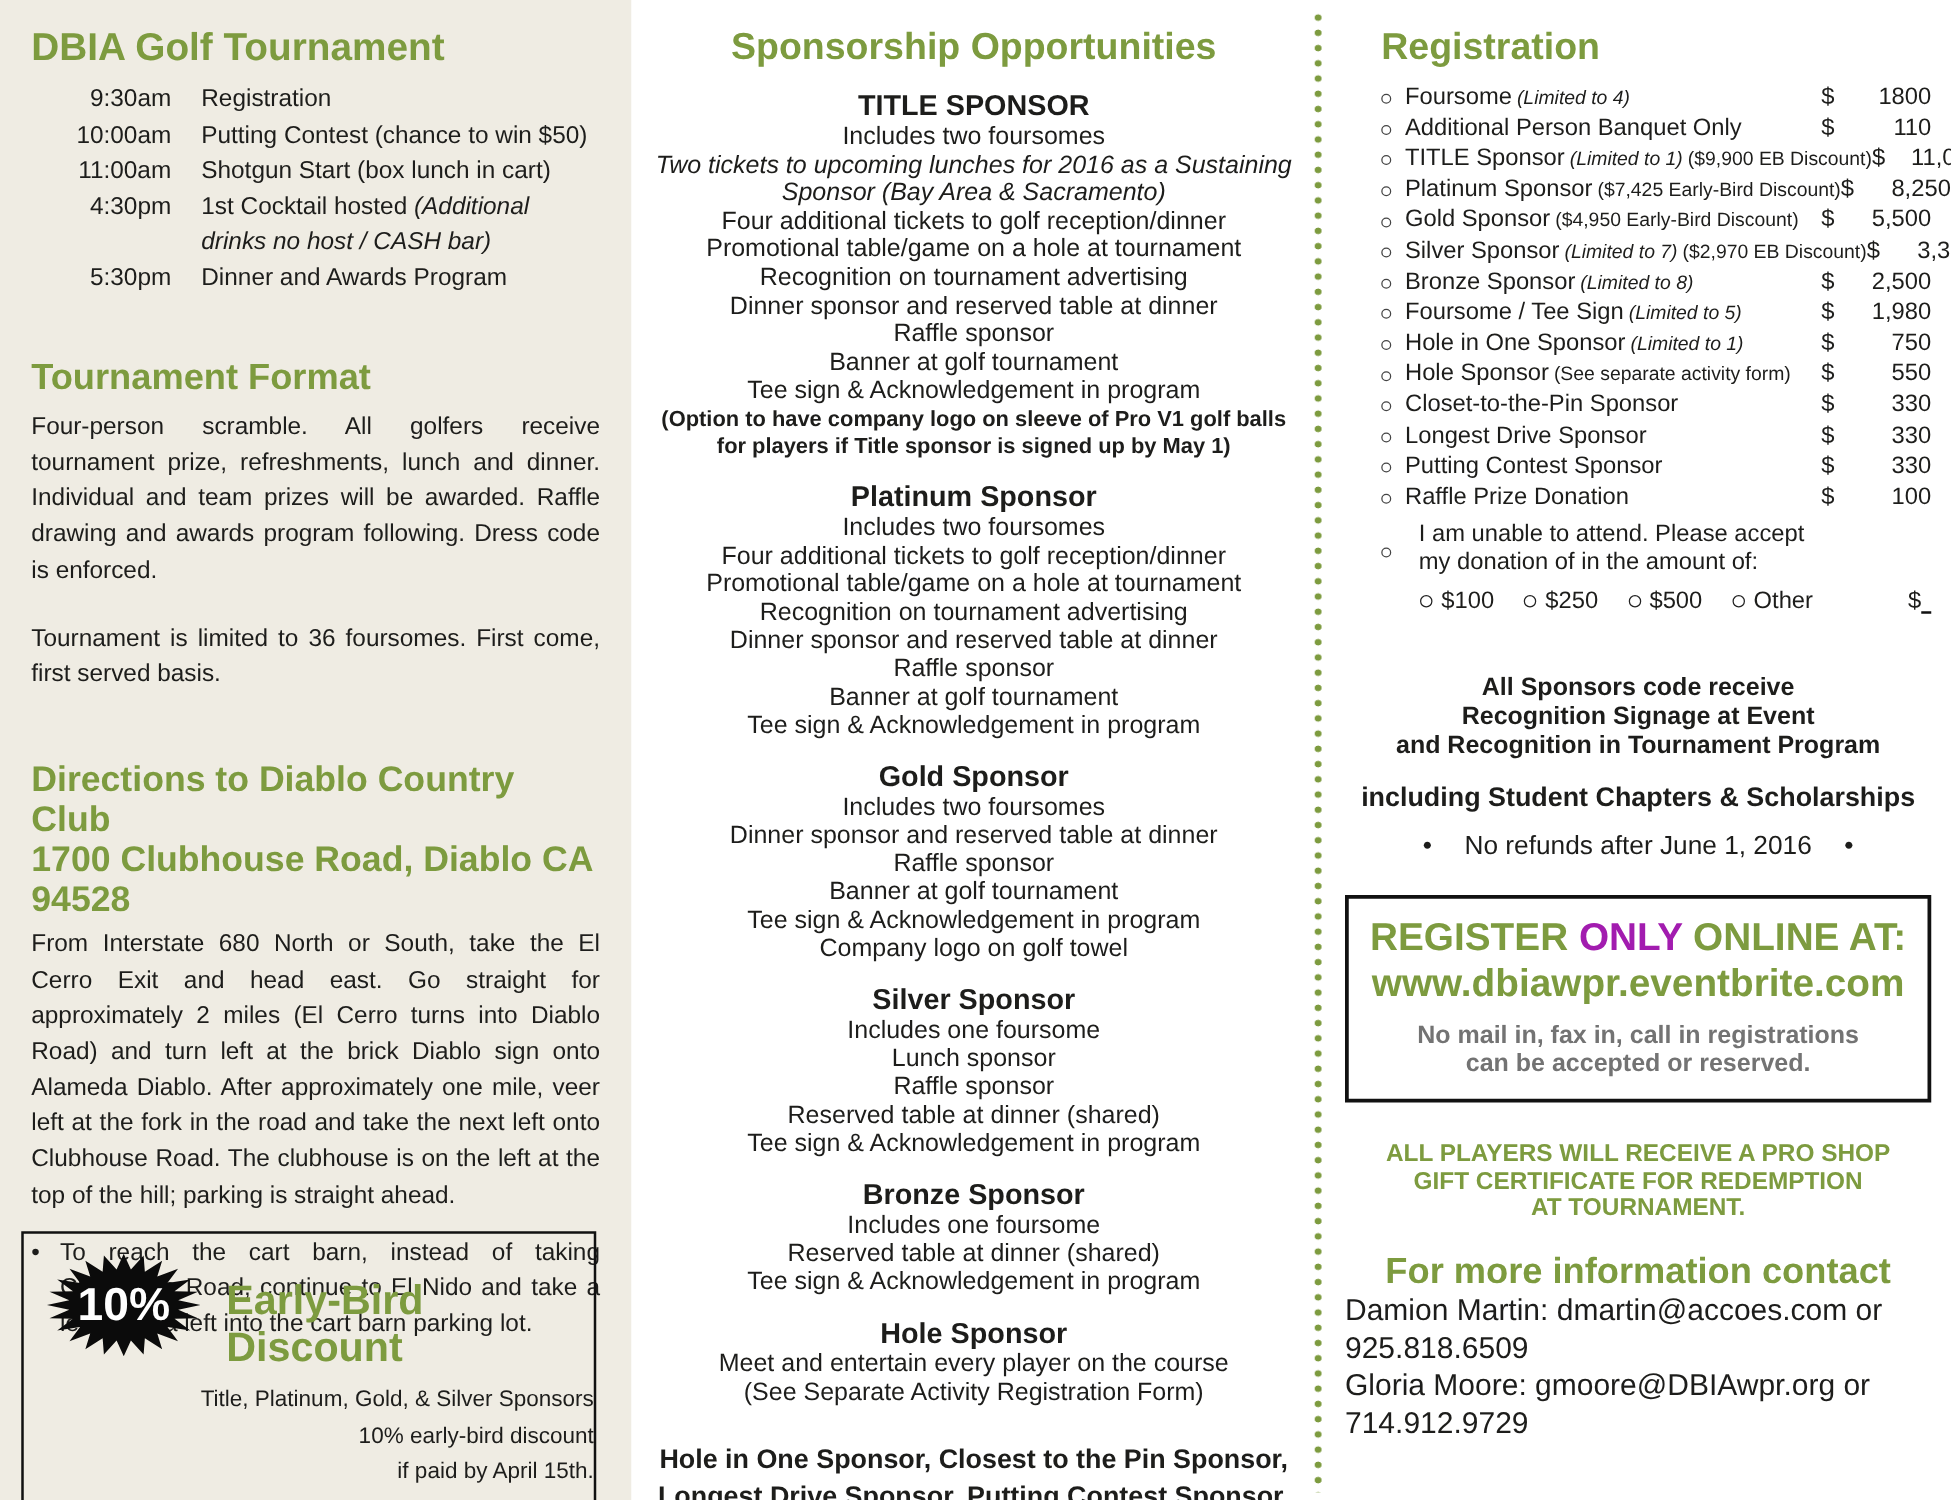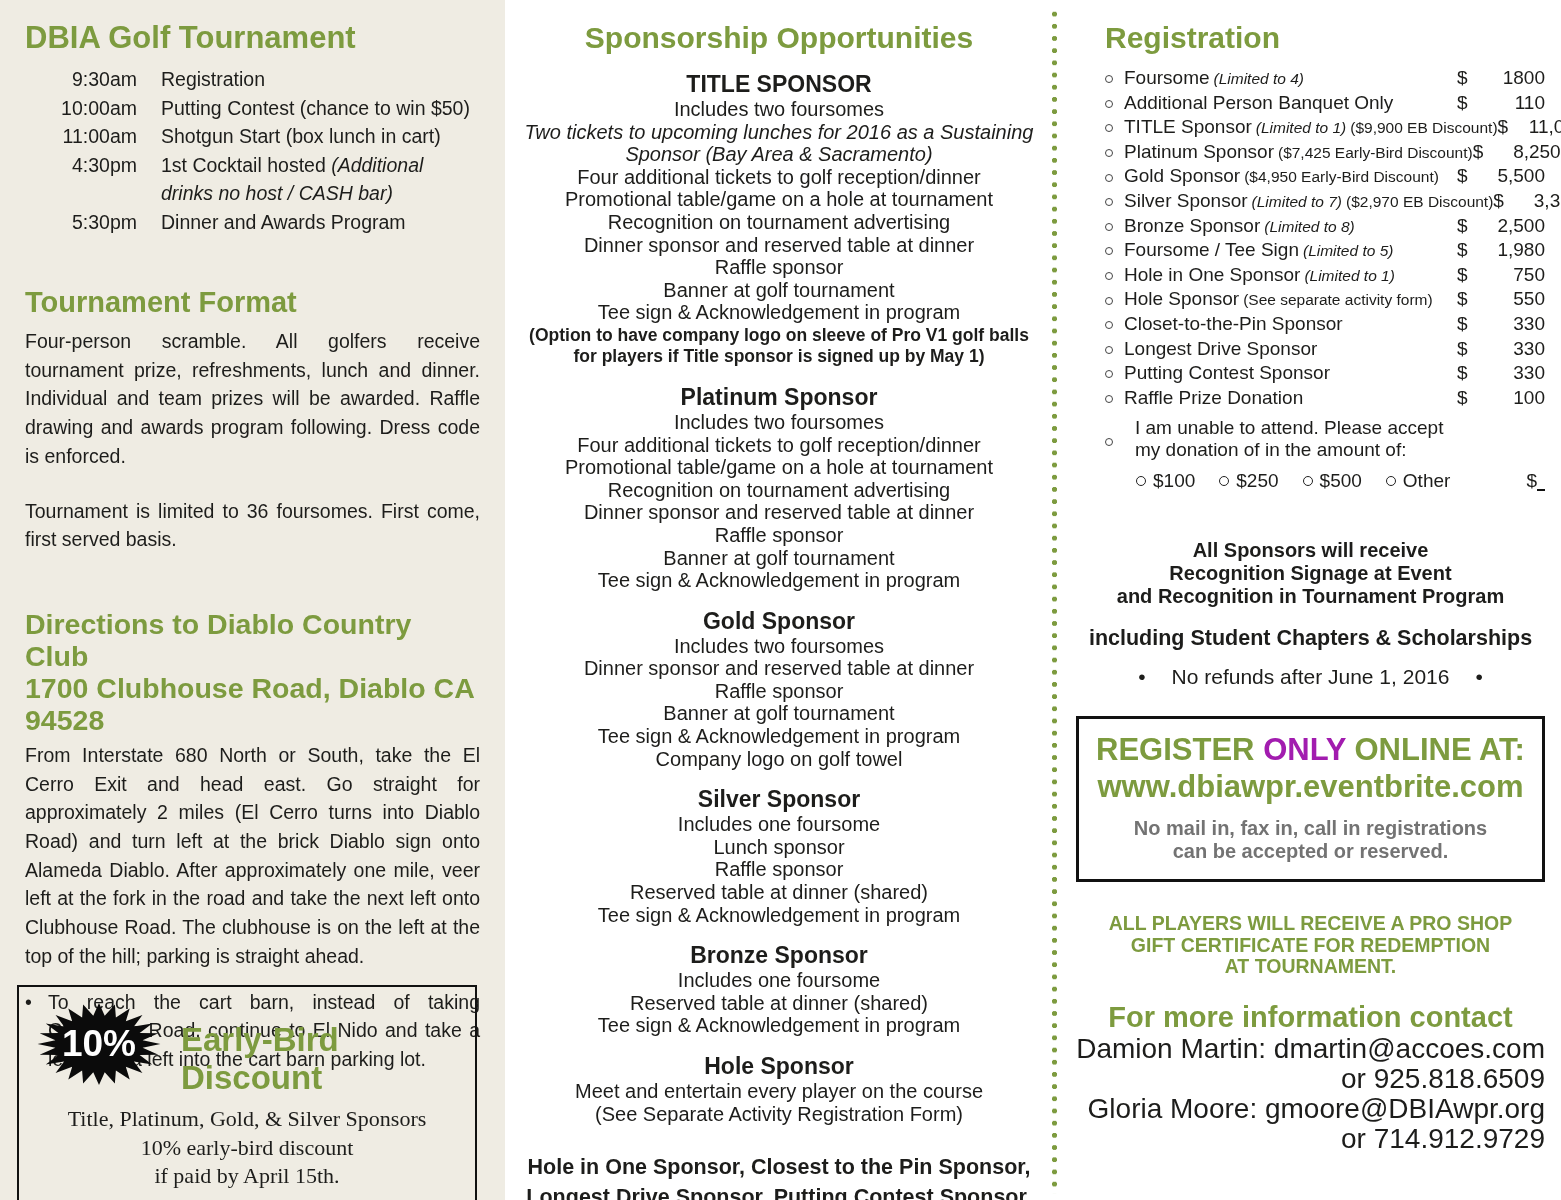--- a/index.html
+++ b/index.html
@@ -28,21 +28,21 @@
   .bullet-body{flex:1;font-size:19.5px;line-height:28.7px;text-align:justify;margin-left:7px;}
   
   #eb-box{position:absolute;left:17px;top:985px;width:460px;height:225px;
     border:2.5px solid #111;box-sizing:border-box;}
   #eb-row{position:relative;height:96px;margin-top:14px;}
   #eb-star{position:absolute;left:16px;top:0;width:128px;height:86px;}
   #eb-badge{position:absolute;left:16px;top:0;width:128px;height:86px;
     display:flex;align-items:center;justify-content:center;
     color:#fff;font-weight:bold;font-size:37px;}
   #eb-title{position:absolute;left:162px;top:20px;font-size:33px;}
-  .eb-lines{margin-top:8px;text-align:center;font-size:22px;line-height:28.7px;font-family:Liberation Serif, serif;}
+  .eb-lines{margin-top:8px;text-align:right;font-size:18px;line-height:28.7px;}
   
   #col-mid{left:505px;width:548px;padding:0 19px;text-align:center;}
   #mid-title{font-size:30px;margin-top:21px;}
   .tier{margin-top:16px;}
   .tier-name{font-size:23px;font-weight:bold;line-height:27px;}
   .tier-line{font-size:20px;line-height:22.6px;}
   .tier-note{font-size:17.5px;line-height:21.5px;font-weight:bold;margin-top:1px;}
   .mid-footer{margin-top:27px;font-weight:bold;font-size:21.5px;line-height:30px;}
   
   #divider{position:absolute;left:1051px;top:8px;width:7px;height:1186px;
@@ -73,21 +73,21 @@
   #refunds{margin-top:15px;text-align:center;font-size:21px;font-weight:normal;}
   #refunds .sep{display:inline-block;margin:0 26px;}
   #register-box{margin-top:27px;border:3px solid #111;background:#fff;
     text-align:center;padding:12px 6px 16px 6px;}
   .reg-big{font-size:31px;font-weight:bold;line-height:37px;color:#7d9b3f;}
   .dk{color:#a21caf;}
   .reg-small{font-size:20px;font-weight:bold;line-height:23px;color:#737373;margin-top:12px;}
   #proshop{margin-top:31px;text-align:center;color:#7d9b3f;font-weight:bold;
     font-size:19.5px;line-height:21.5px;}
   #contact-h{text-align:center;font-size:29px;margin-top:23px;}
-  .contact-line{text-align:right;font-size:28px;line-height:30px;}
+  .contact-line{text-align:left;font-size:24px;line-height:30px;}
   .contact-line:first-of-type{margin-top:4px;}
 </style>
 </head>
 <body>
 
 <div class="col" id="col-left">
   <div class="h-olive" id="left-title">DBIA Golf Tournament</div>
 
   <div class="sched">
     <div class="sched-row">
@@ -321,21 +321,21 @@
       </span>
     <span class="donate-opt">
         <span class="radio"></span>
         <span>Other</span>
       </span>
     <span class="donate-cur">$</span>
     <span class="donate-blank"></span>
   </div>
 
   <div class="c-note" id="sponsors-note">
-    <div>All Sponsors will receive</div>
+    <div>All Sponsors code receive</div>
     <div>Recognition Signage at Event</div>
     <div>and Recognition in Tournament Program</div>
   </div>
   <div class="c-note" id="proceeds-note">
     <div>including Student Chapters &amp; Scholarships</div>
   </div>
   <div id="refunds">
     <span class="sep">•</span><span>No refunds after June 1, 2016</span><span class="sep">•</span>
   </div>
 

